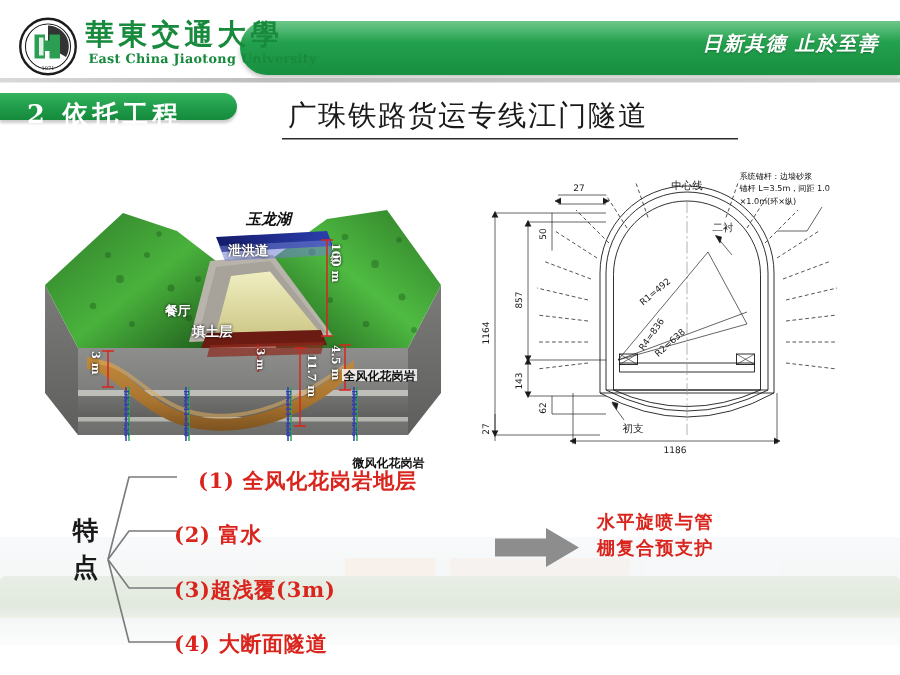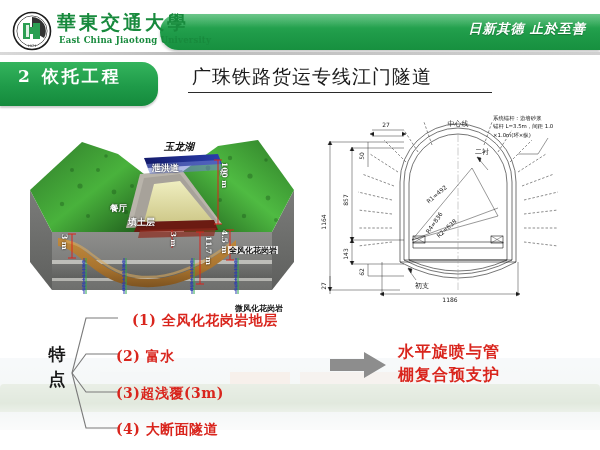--- a/index.html
+++ b/index.html
@@ -43,21 +43,21 @@
     font-weight:bold;font-size:8.5px;color:#188a3d;letter-spacing:.2px;
     white-space:nowrap;
   }
   .header-rule{
     position:absolute;left:0;top:52px;width:600px;height:3px;
     background:linear-gradient(90deg,#d9d9d9,#bdbdbd 30%,#d0d0d0);
   }
   
   .title-row{position:absolute;left:0;top:62px;width:600px;height:32px;}
   .section-tab{
-    position:absolute;left:0;top:0;width:158px;height:44px;
+    position:absolute;left:0;top:0;width:158px;height:18px;
     background:linear-gradient(180deg,#34b45d 0%,#1f9b49 55%,#158a3c 100%);
     border-top-right-radius:16px;border-bottom-right-radius:16px;
     box-shadow:0 2px 2px rgba(0,0,0,.2);
     text-align:center;
   }
   .section-tab span{
     position:absolute;left:18px;top:3px;color:#fff;font-size:17px;
     font-family:"DejaVu Serif","Liberation Serif",serif;font-weight:bold;
     letter-spacing:3px;white-space:nowrap;
   }
@@ -114,21 +114,21 @@
     font-family:"DejaVu Serif","Liberation Serif",serif;
     font-weight:bold;font-size:14px;color:#d9251d;white-space:nowrap;
     letter-spacing:.5px;
   }
   .brace{position:absolute;left:30px;top:0;width:52px;height:122px;}
   
   .arrow-wrap{position:absolute;left:330px;top:352px;width:56px;height:26px;}
   .conclusion{
     position:absolute;left:398px;top:340px;width:180px;
     font-family:"DejaVu Serif","Liberation Serif",serif;
-    font-weight:bold;font-size:16px;color:#d9251d;line-height:1.45;
+    font-weight:bold;font-size:12px;color:#d9251d;line-height:1.45;
     letter-spacing:1px;
   }
 </style>
 </head>
 <body>
 
 <div class="bg-photo">
   <div class="bg-sky"></div>
   <div class="bg-build" style="left:100px;width:70px;height:20px;background:#dfe3ea;"></div>
   <div class="bg-build" style="left:230px;width:60px;height:18px;"></div>

